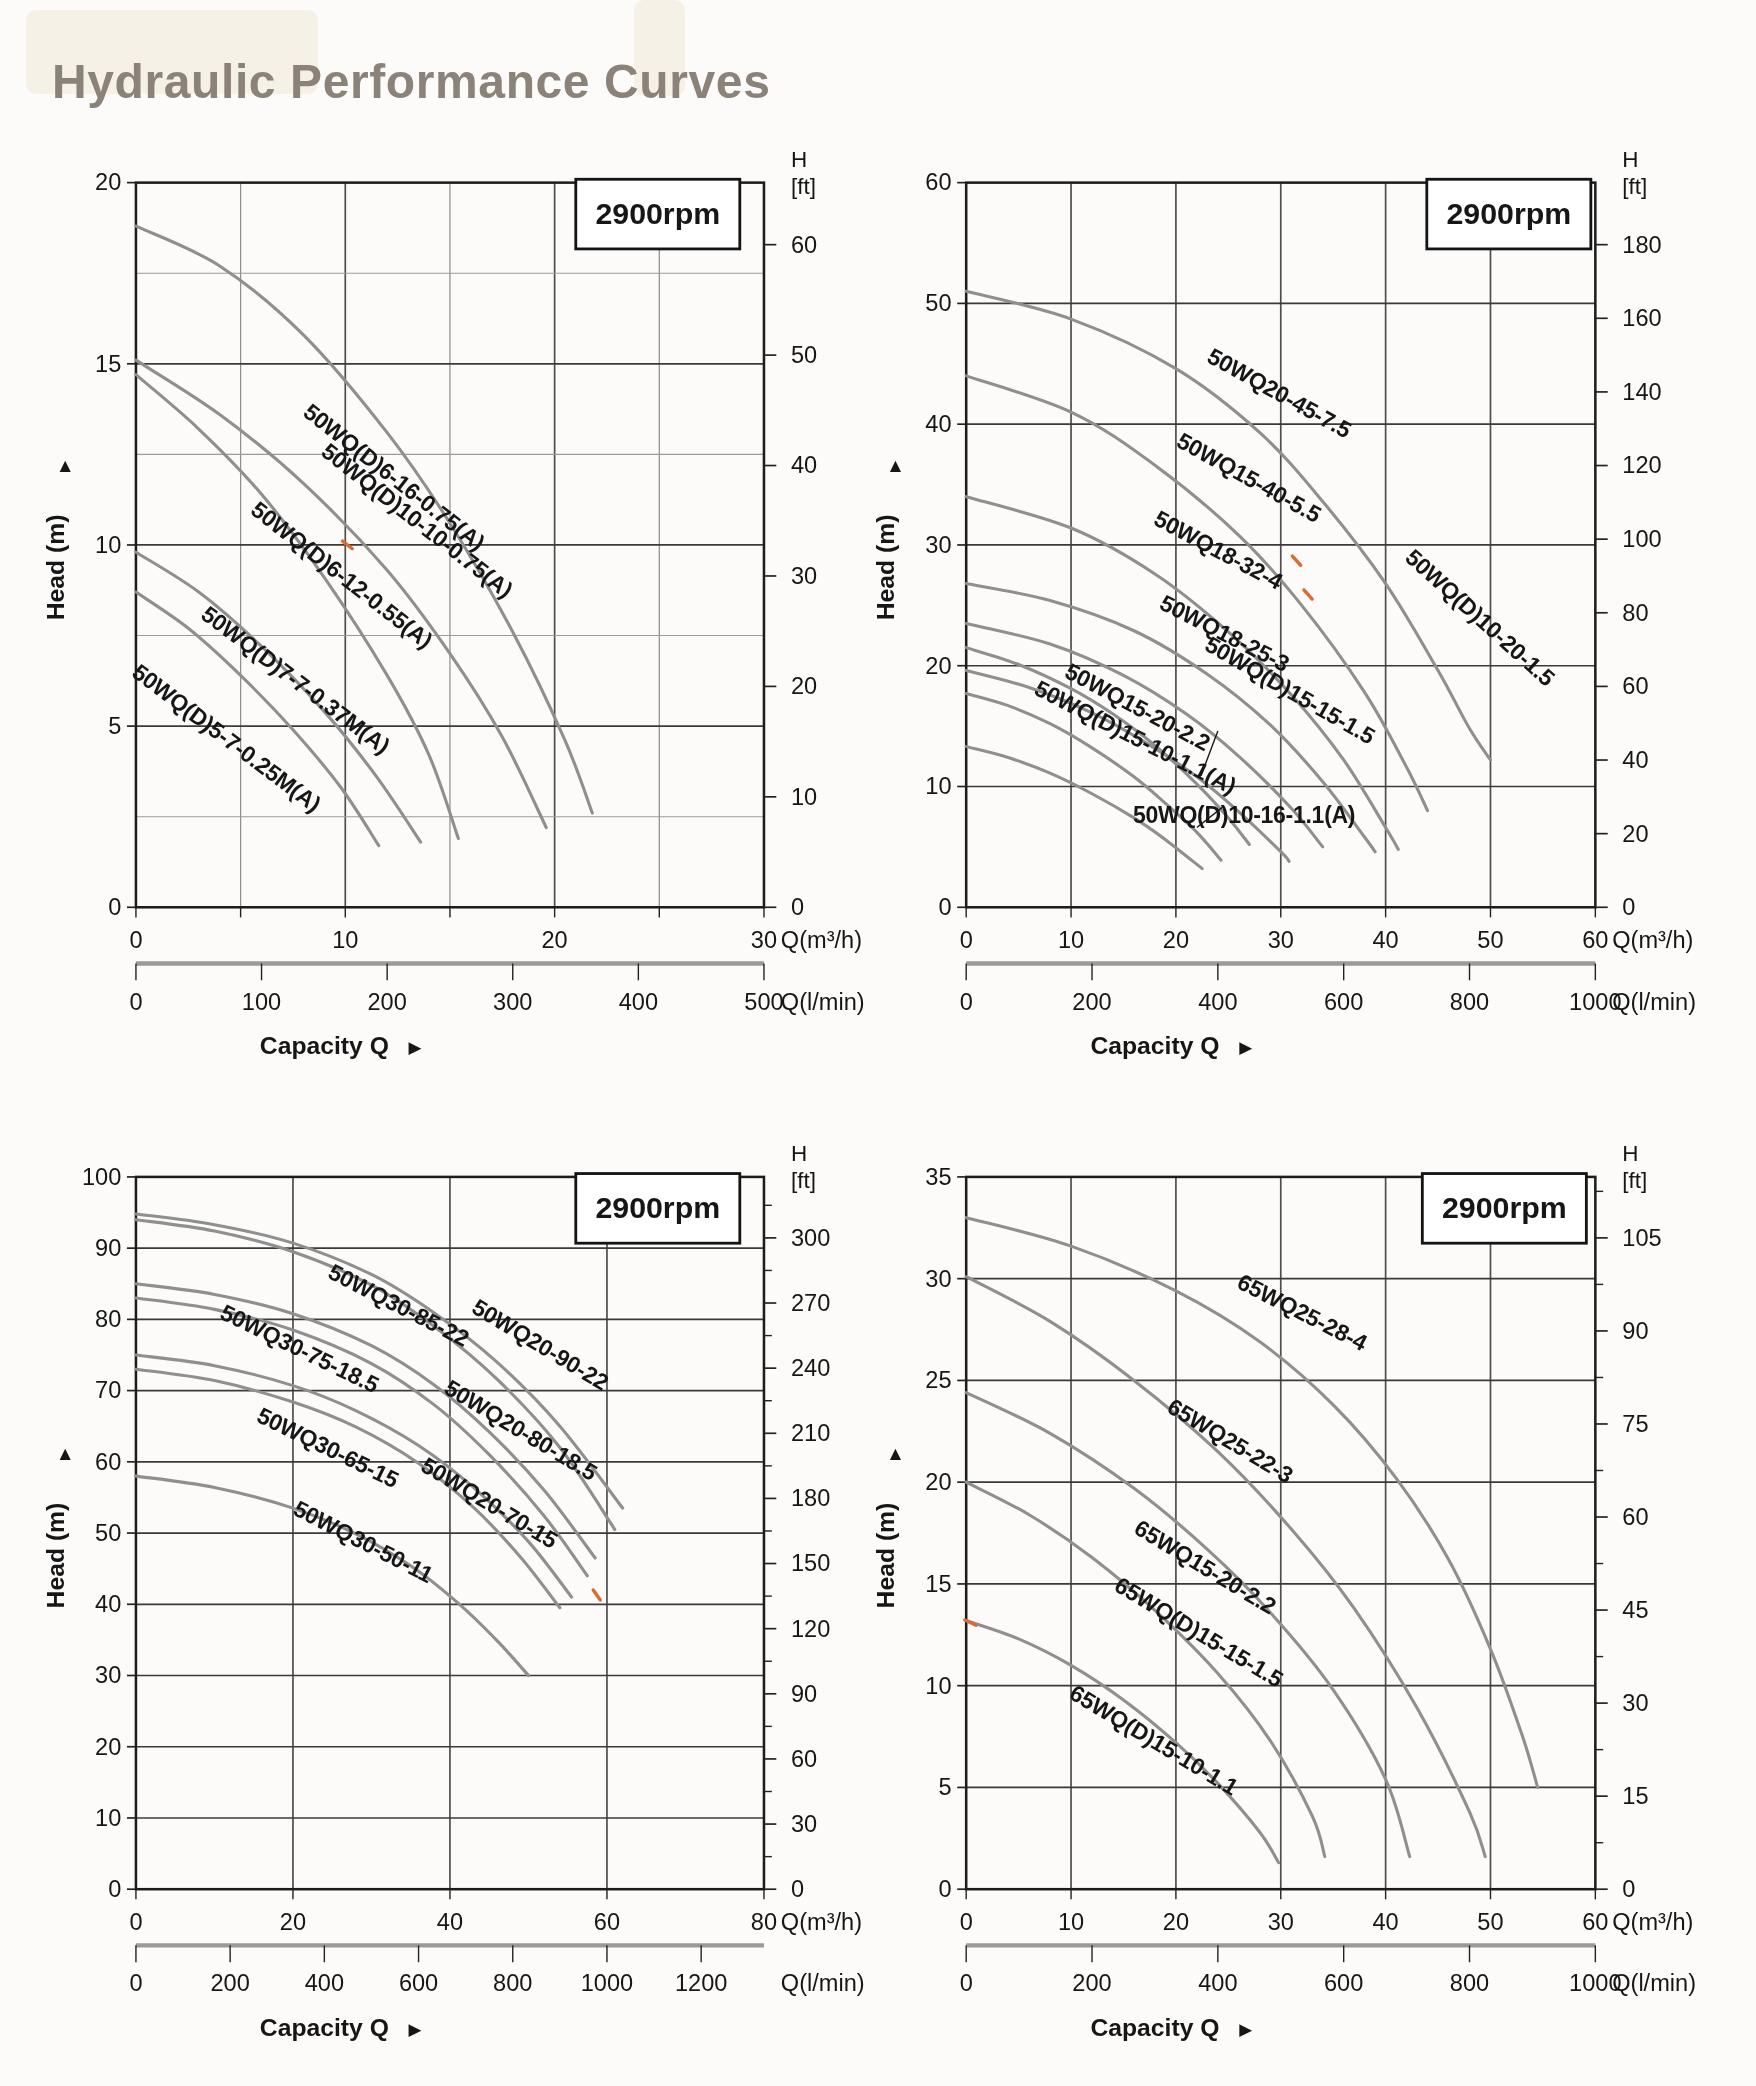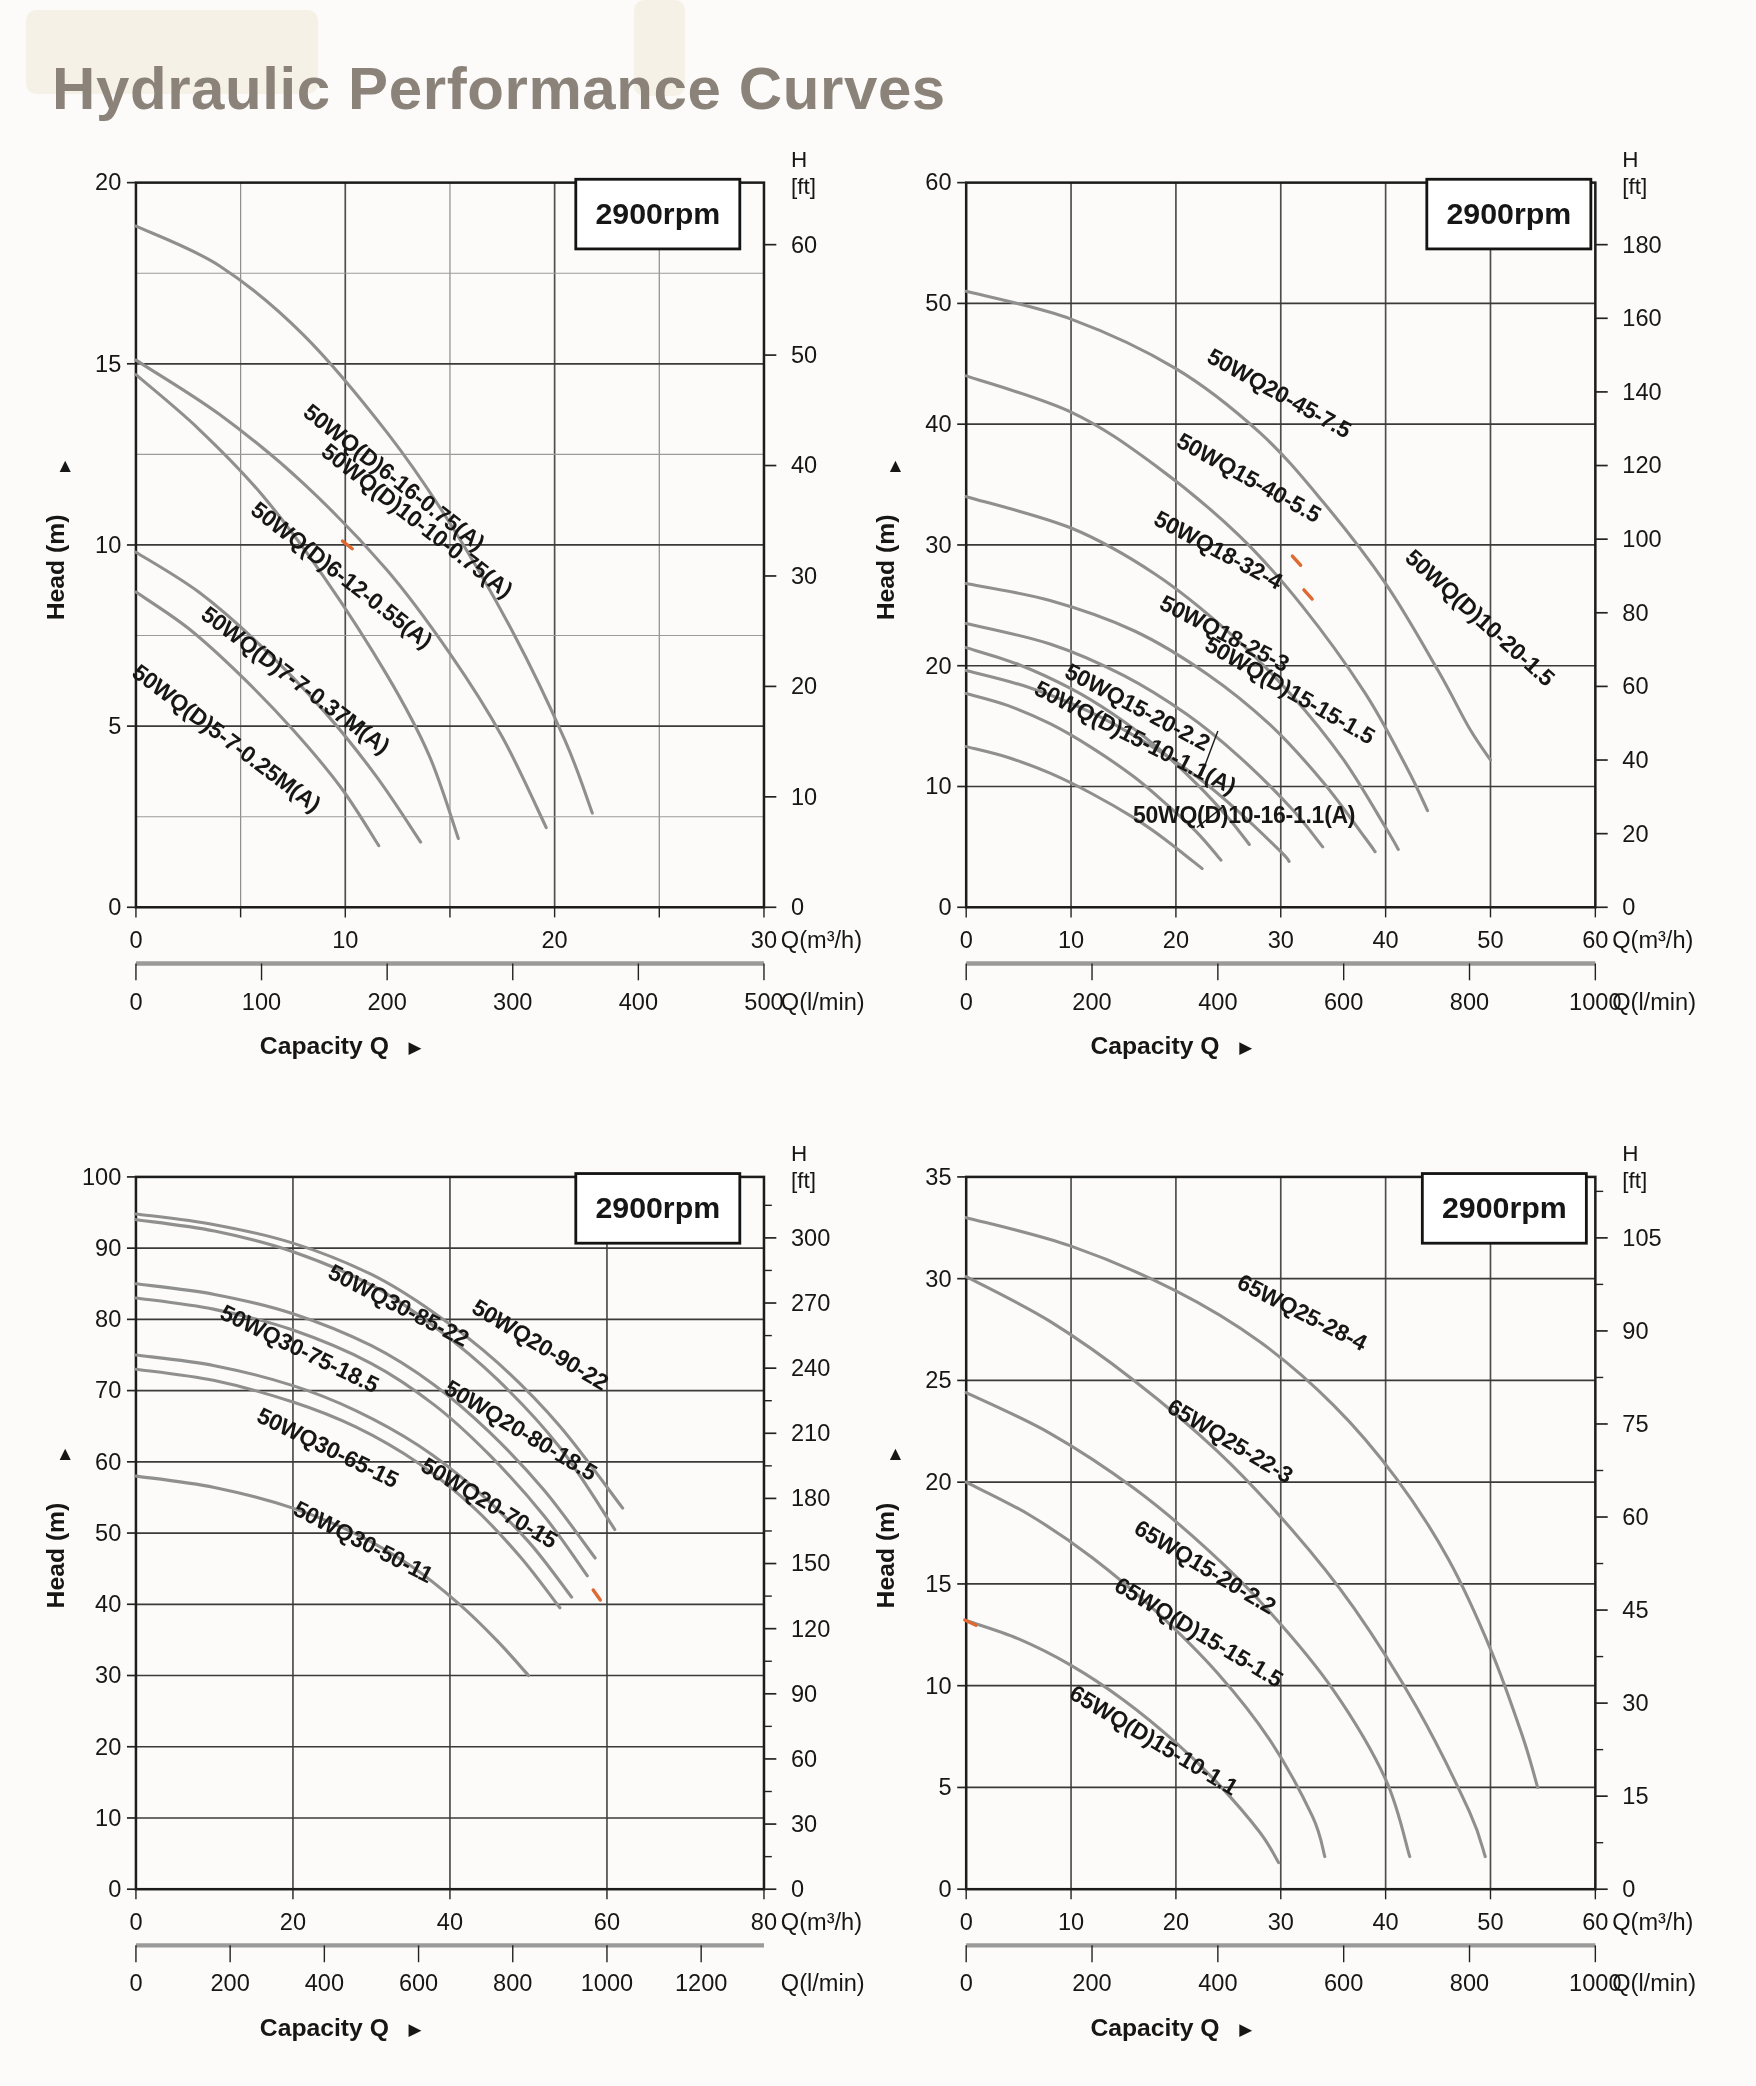--- a/index.html
+++ b/index.html
@@ -7,21 +7,21 @@
     width:1756px;height:2087px;position:relative;
     background:#fcfbfa;
     font-family:"Liberation Sans","DejaVu Sans",sans-serif;
     overflow:hidden;
   }
   .title-blob{position:absolute;background:#f6f1e7;border-radius:10px;z-index:0;}
   #blob-a{left:26px;top:10px;width:292px;height:84px;}
   #blob-b{left:634px;top:0px;width:51px;height:96px;}
   h1#page-title{
     position:absolute;left:52px;top:54px;margin:0;z-index:2;
-    font-size:60px;font-weight:700;letter-spacing:0.6px;color:#8b8379;
+    font-size:48px;font-weight:700;letter-spacing:0.6px;color:#8b8379;
   }
   svg#charts{position:absolute;left:0;top:0;z-index:1;}
   text{font-family:"Liberation Sans","DejaVu Sans",sans-serif;}
 </style>
 </head>
 <body>
 
 <div class="title-blob" id="blob-a"></div>
 <div class="title-blob" id="blob-b"></div>
 <h1 id="page-title">Hydraulic Performance Curves</h1>

